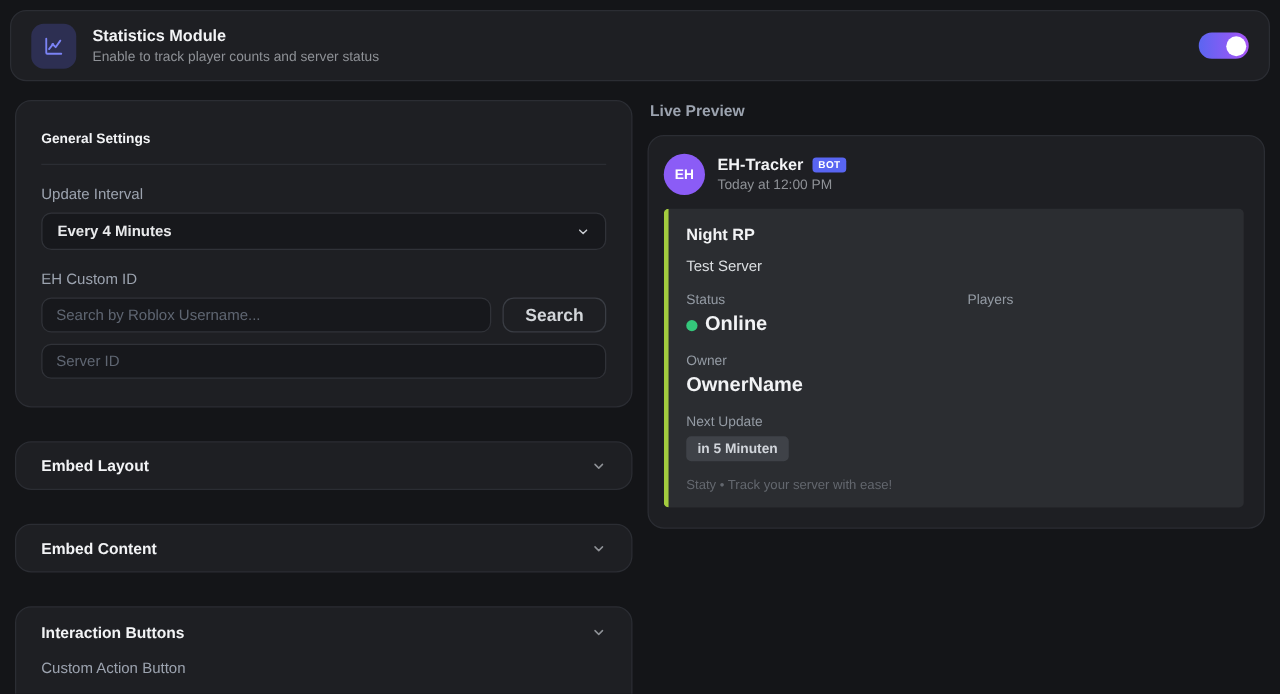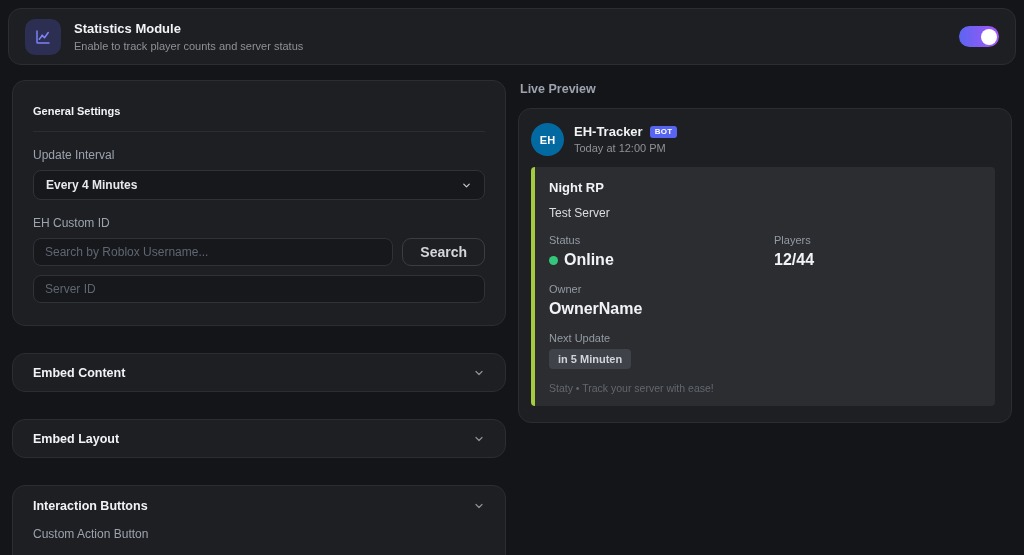--- a/index.html
+++ b/index.html
@@ -94,21 +94,21 @@
     cursor: pointer;
   }
   .custom-label { font-size: 12px; color: #9ca3af; margin: 2px 0 10px 0; }
 
   
   .preview-heading { font-size: 12.5px; font-weight: bold; color: #9ca3af; margin: 2px 0 12px 2px; }
   .preview-card { padding: 14px 16px 16px 12px; }
   .msg-header { display: flex; align-items: flex-start; gap: 10px; margin-bottom: 11px; }
   .avatar {
     width: 33px; height: 33px; border-radius: 50%;
-    background: #0369a1; color: #ffffff;
+    background: #8b5cf6; color: #ffffff;
     font-size: 11px; font-weight: bold;
     display: flex; align-items: center; justify-content: center; flex: none;
   }
   .msg-name-row { display: flex; align-items: center; gap: 7px; margin-top: 1px; }
   .msg-name { font-size: 13px; font-weight: bold; color: #f2f3f5; }
   .bot-badge {
     background: #5865f2; color: #ffffff;
     font-size: 8px; font-weight: bold; letter-spacing: 0.3px;
     border-radius: 3px; padding: 2px 5px; line-height: 1;
   }
@@ -179,30 +179,30 @@
 
         <div class="field-label">EH Custom ID</div>
         <div class="search-row">
           <input class="input" type="text" placeholder="Search by Roblox Username..." style="">
           <button class="btn-search">Search</button>
         </div>
         <input class="input" type="text" placeholder="Server ID" style="">
       </div>
 
       <div class="card collapse-card">
-        <span class="collapse-title">Embed Content</span>
+        <span class="collapse-title">Embed Layout</span>
         <span class="chevron">
           <svg width="12" height="12" viewBox="0 0 24 24" fill="none" stroke="#8e9196" stroke-width="2.4" stroke-linecap="round" stroke-linejoin="round">
               <path d="M6 9l6 6 6-6"></path>
             </svg>
         </span>
       </div>
 
       <div class="card collapse-card">
-        <span class="collapse-title">Embed Layout</span>
+        <span class="collapse-title">Embed Content</span>
         <span class="chevron">
           <svg width="12" height="12" viewBox="0 0 24 24" fill="none" stroke="#8e9196" stroke-width="2.4" stroke-linecap="round" stroke-linejoin="round">
               <path d="M6 9l6 6 6-6"></path>
             </svg>
         </span>
       </div>
 
       <div class="card interaction-card">
         <div class="interaction-header">
           <span class="collapse-title">Interaction Buttons</span>
@@ -240,21 +240,20 @@
           <div class="embed-fields">
             <div>
               <div class="embed-field-label">Status</div>
               <div class="embed-field-value">
                 <span class="dot-online"></span>
                 <span>Online</span>
               </div>
             </div>
             <div>
               <div class="embed-field-label">Players</div>
-              <div class="embed-field-value">12/44</div>
             </div>
             <div class="field-wide">
               <div class="embed-field-label">Owner</div>
               <div class="embed-field-value">OwnerName</div>
             </div>
             <div class="field-wide">
               <div class="embed-field-label">Next Update</div>
               <span class="update-badge">in 5 Minuten</span>
             </div>
           </div>

